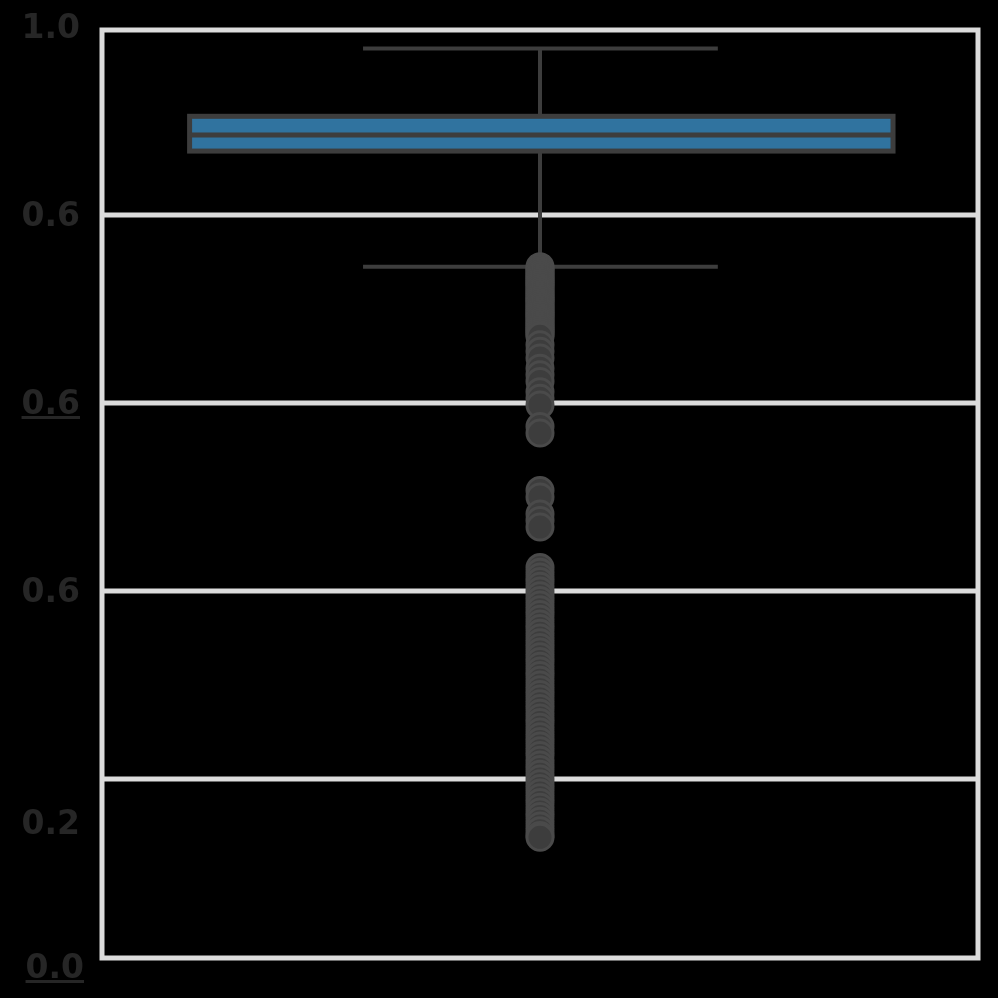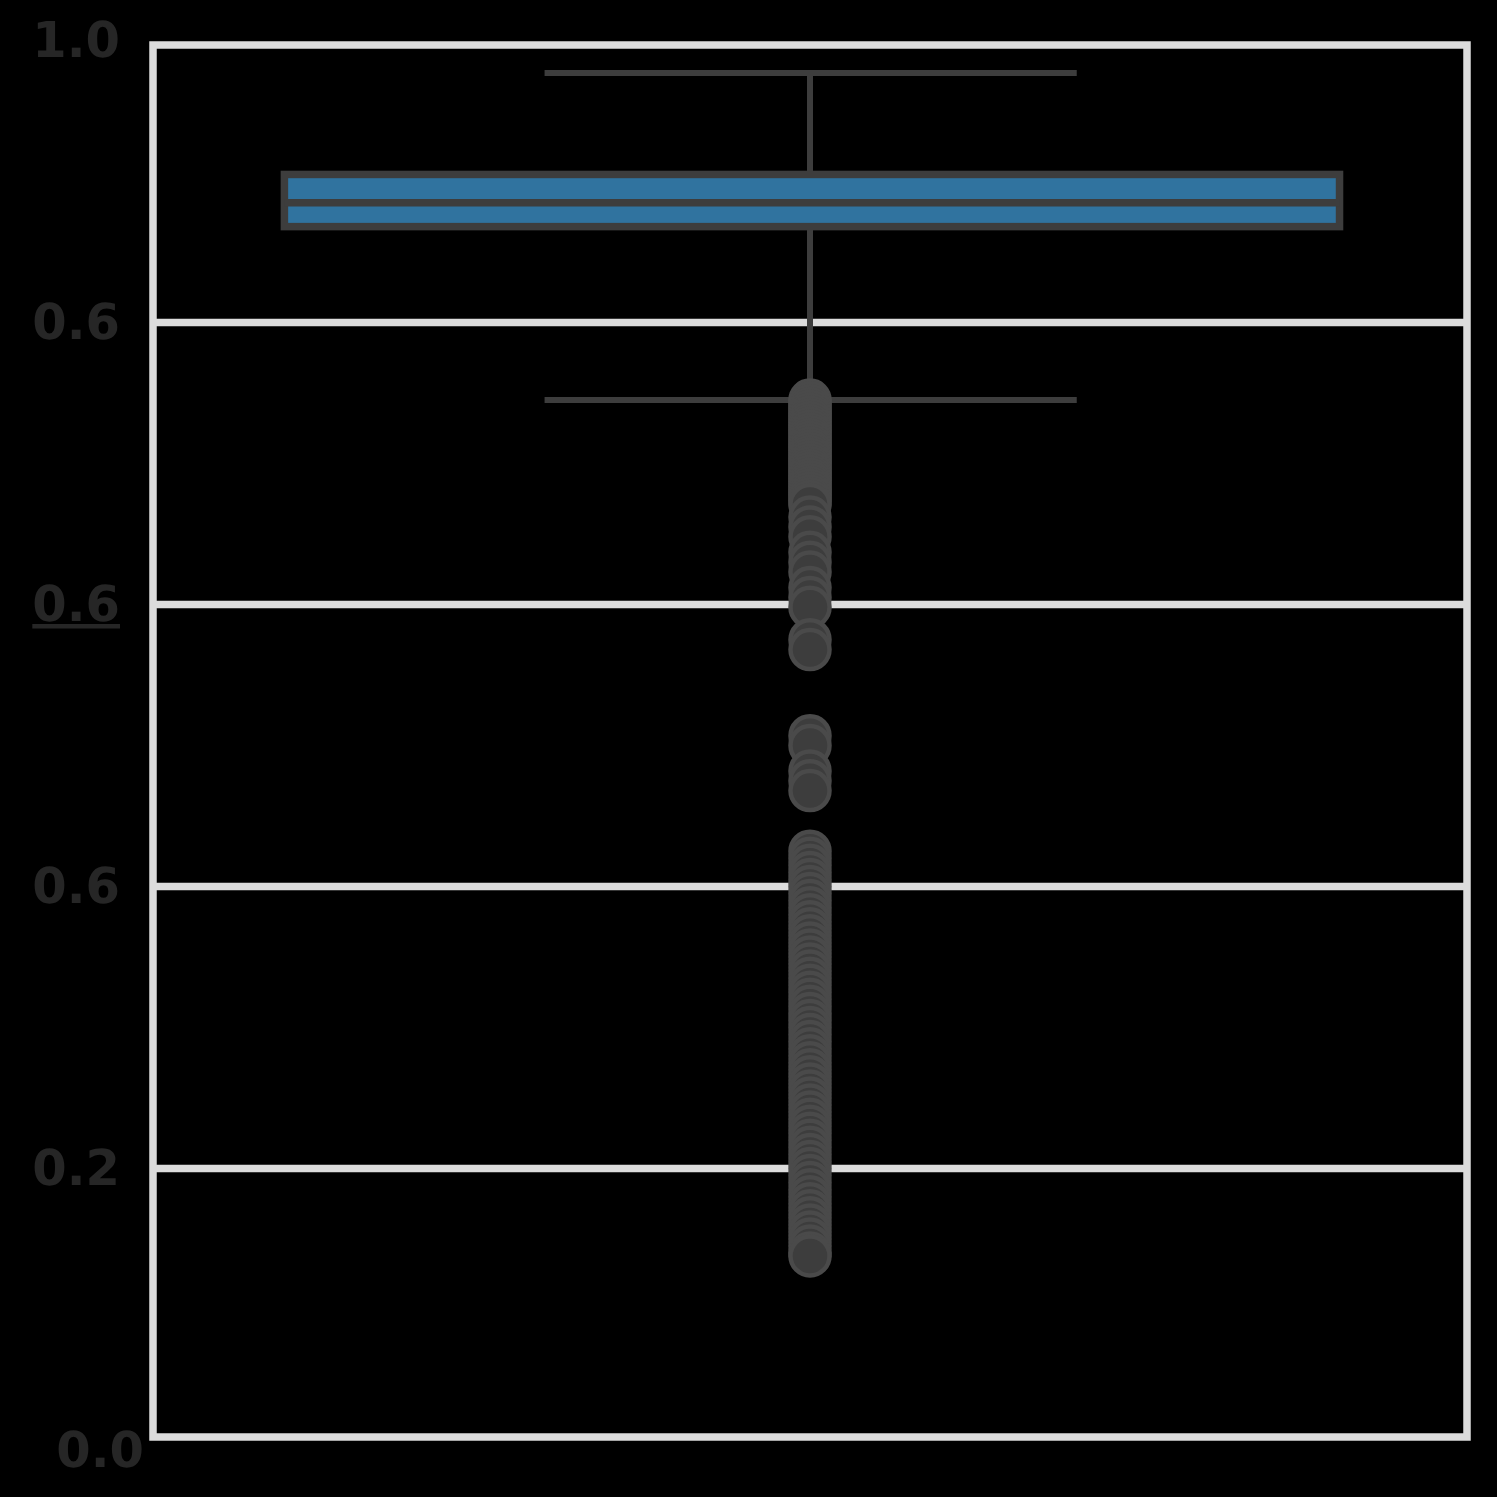--- a/index.html
+++ b/index.html
@@ -178,17 +178,17 @@
         <circle cx="540" cy="835.4" r="13" fill="#3d3d3d" stroke="#4a4a4a" stroke-width="3"></circle>
         <circle cx="540" cy="837.28" r="13" fill="#3d3d3d" stroke="#4a4a4a" stroke-width="3"></circle>
       </g>
   </svg>
 
   <div id="ticklabels">
       <div class="tick-label" style="left: 0px; top: 10px;">1.0</div>
       <div class="tick-label" style="left: 0px; top: 198px;">0.6</div>
       <div class="tick-label" style="left: 0px; top: 386px; text-decoration: underline;">0.6</div>
       <div class="tick-label" style="left: 0px; top: 574px;">0.6</div>
-      <div class="tick-label" style="left: 0px; top: 762px; text-align: right;">0.2</div>
-      <div class="tick-label" style="left: 16px; top: 950px;">0.0</div>
+      <div class="tick-label" style="left: 0px; top: 806px; text-align: right;">0.2</div>
+      <div class="tick-label" style="left: 4px; top: 950px; text-decoration: underline;">0.0</div>
     </div>
 
 </div>
 
 </body></html>

